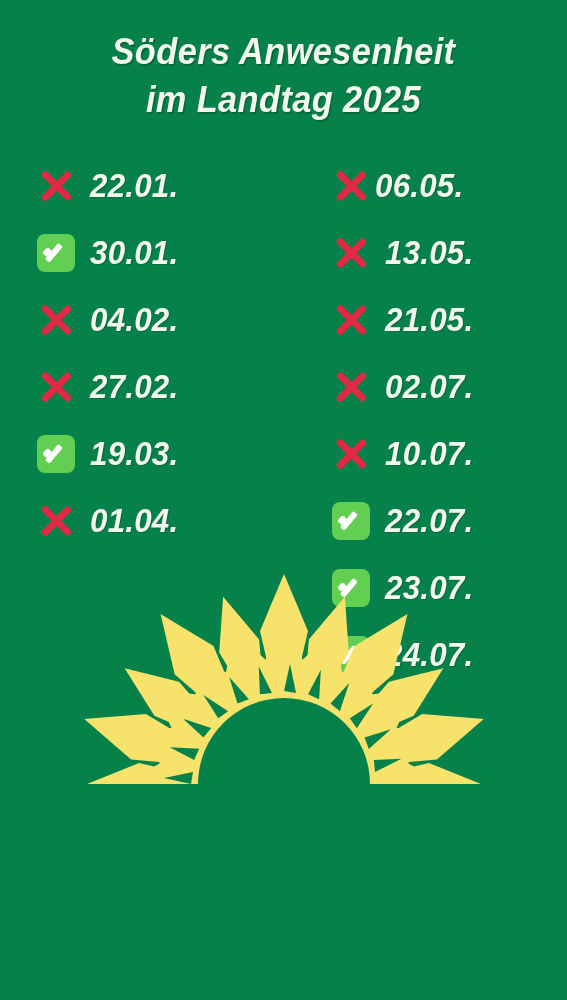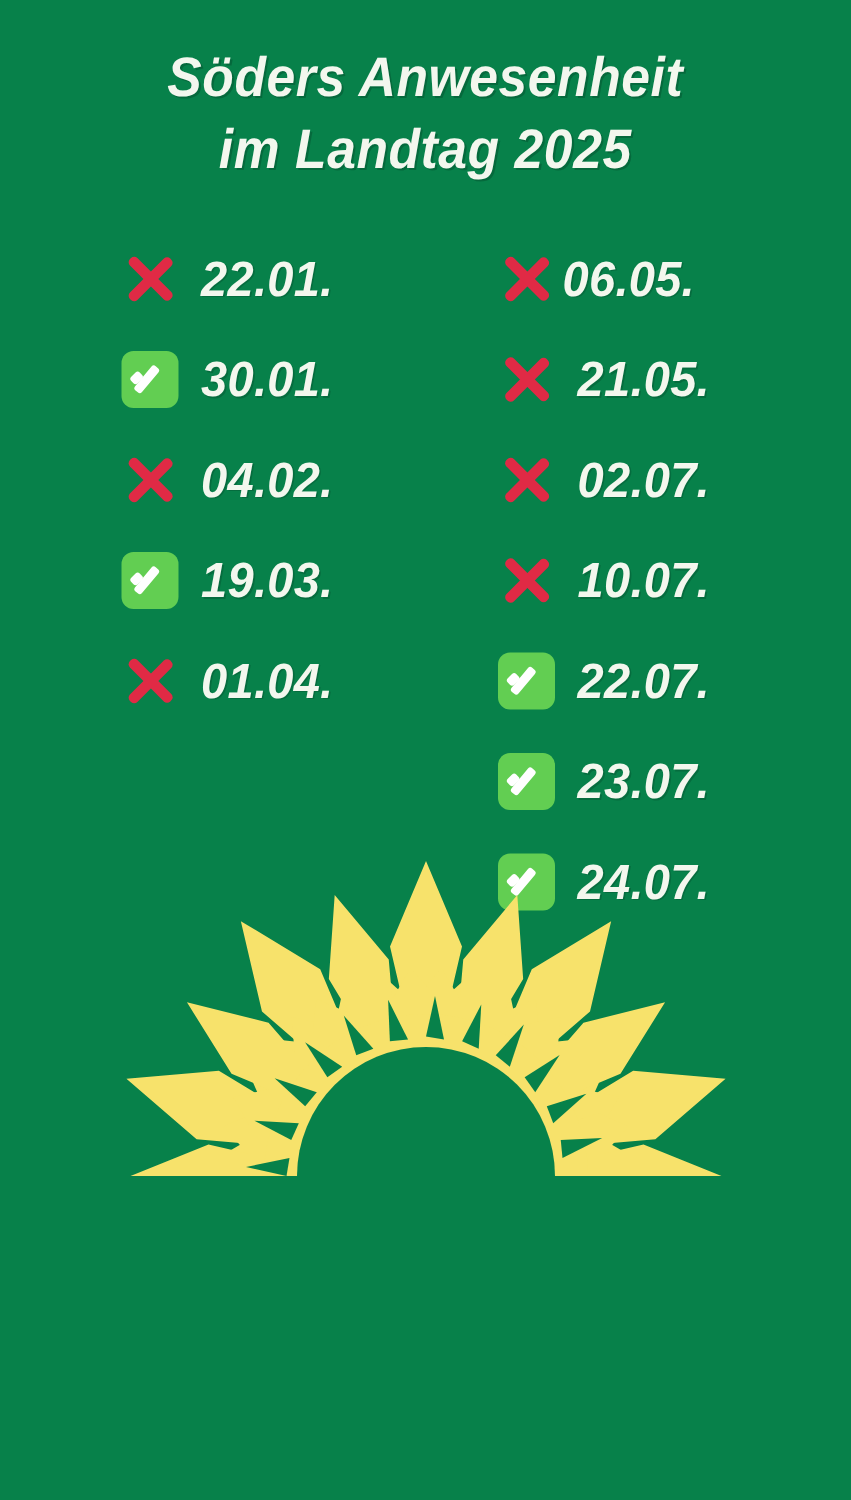--- a/index.html
+++ b/index.html
@@ -54,21 +54,21 @@
     left: 0;
     width: 567px;
     display: flex;
     flex-direction: row;
   }
   .column {
     width: 283px;
     display: flex;
     flex-direction: column;
   }
-  .column.left  { padding-left: 80px; box-sizing: border-box; }
+  .column.left  { padding-left: 36px; box-sizing: border-box; }
   .column.right { padding-left: 48px; box-sizing: border-box; }
 
   .row {
     height: 67px;
     display: flex;
     flex-direction: row;
     align-items: center;
   }
 
   
@@ -187,37 +187,49 @@
           <span class="date">30.01.</span>
         </div>
         <div class="row">
           <span class="status">
             <span class="icon-x"></span>
           </span>
           <span class="date">04.02.</span>
         </div>
         <div class="row">
           <span class="status">
+            <span class="icon-x"></span>
+          </span>
+          <span class="date">27.02.</span>
+        </div>
+        <div class="row">
+          <span class="status">
             <span class="icon-check"></span>
           </span>
           <span class="date">19.03.</span>
         </div>
         <div class="row">
           <span class="status">
             <span class="icon-x"></span>
           </span>
           <span class="date">01.04.</span>
         </div>
       </div>
     <div class="column right">
         <div class="row">
           <span class="status compact">
             <span class="icon-x"></span>
           </span>
           <span class="date">06.05.</span>
+        </div>
+        <div class="row">
+          <span class="status">
+            <span class="icon-x"></span>
+          </span>
+          <span class="date">13.05.</span>
         </div>
         <div class="row">
           <span class="status">
             <span class="icon-x"></span>
           </span>
           <span class="date">21.05.</span>
         </div>
         <div class="row">
           <span class="status">
             <span class="icon-x"></span>

